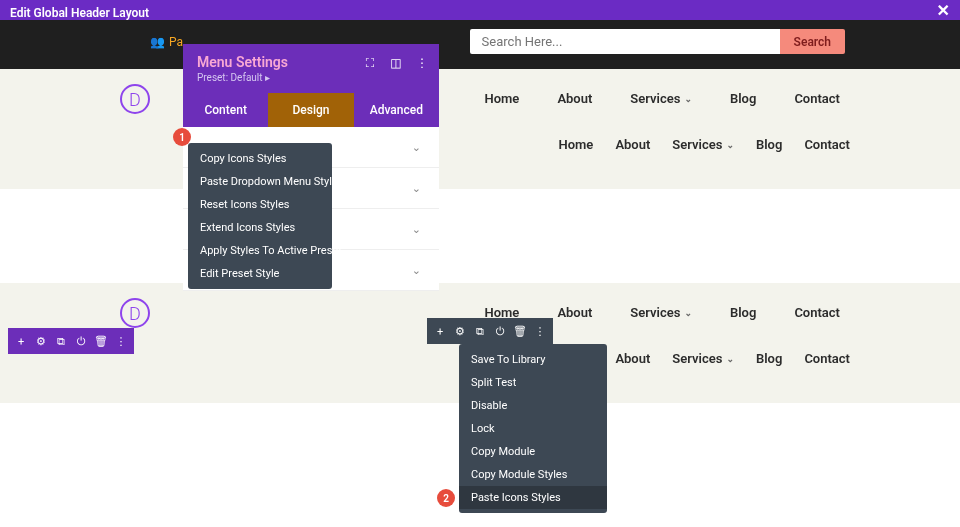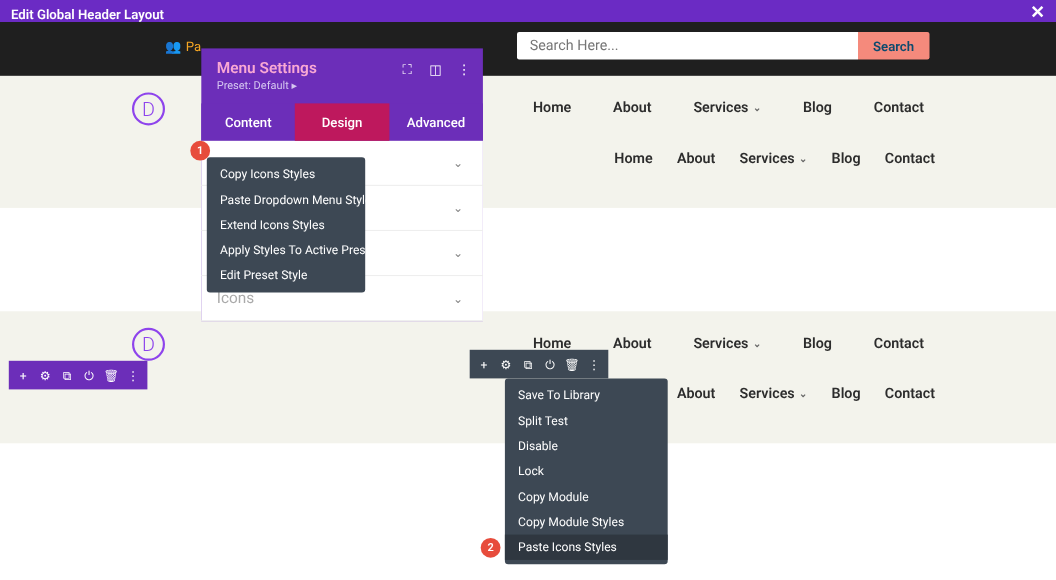--- a/index.html
+++ b/index.html
@@ -2,38 +2,38 @@
 <html><head>
 <meta charset="utf-8">
 <style>
 *{margin:0;padding:0;box-sizing:border-box;font-family:-apple-system,BlinkMacSystemFont,"Segoe UI",Roboto,sans-serif}
 body{background:#fff;width:960px;height:527px;overflow:hidden;position:relative}
 .top-bar{background:#6b2bc4;height:20px;display:flex;align-items:flex-end;justify-content:space-between;padding:0 10px;color:#fff;font-size:12px;font-weight:600}
 .close-x{color:#fff;font-size:16px;cursor:pointer}
 .header-strip{background:#1f1f1f;height:49px;position:relative}
 .search-wrap{position:absolute;right:115px;top:9px;display:flex}
 .search-input{width:310px;height:25px;border:none;padding:0 12px;font-size:13px;border-radius:2px 0 0 2px}
-.search-btn{background:#f58a7c;color:#0c4a6e;border:none;padding:0 14px;font-size:12px;font-weight:600;border-radius:0 2px 2px 0;cursor:pointer}
+.search-btn{background:#f58a7c;color:#7f1d1d;border:none;padding:0 14px;font-size:12px;font-weight:600;border-radius:0 2px 2px 0;cursor:pointer}
 .people-badge{position:absolute;left:150px;top:15px;color:#f5a623;font-size:12px;display:flex;align-items:center;gap:4px}
 .nav-section{background:#f3f3ec;height:120px;position:relative}
 .logo-d{position:absolute;left:120px;top:15px;width:30px;height:30px;border:2px solid #8e44ec;border-radius:50%;color:#8e44ec;display:flex;align-items:center;justify-content:center;font-size:18px;font-weight:300}
 .nav-row{position:absolute;display:flex;gap:30px;font-size:13px;font-weight:600;color:#2c2c2c}
 .nav-row.r1{right:120px;top:22px;gap:38px}
 .nav-row.r2{right:110px;top:68px;gap:22px}
 .nav-item{cursor:pointer;display:flex;align-items:center;gap:4px}
 .chev{font-size:9px;color:#666}
 .panel{position:absolute;left:183px;top:44px;width:256px;background:#6c2eb9;z-index:10}
 .panel-head{padding:10px 14px;position:relative}
 .panel-title{color:#f9a8d4;font-size:14px;font-weight:600}
 .panel-preset{color:#d5c6f0;font-size:10px;margin-top:2px}
 .panel-icons{position:absolute;right:10px;top:12px;display:flex;gap:12px;color:#fff}
 .panel-icons span{width:14px;height:14px;display:flex;align-items:center;justify-content:center;font-size:12px}
 .tabs{display:flex;background:#6c2eb9}
 .tab{flex:1;text-align:center;padding:10px 2px;color:#fff;font-size:12px;font-weight:500;cursor:pointer}
-.tab.active{background:#be185d}
+.tab.active{background:#a16207}
 .accordion{background:#fff}
 .acc-item{height:41px;border-bottom:1px solid #eee;display:flex;align-items:center;justify-content:flex-end;padding:0 18px;position:relative}
 .acc-item .chev2{color:#888;font-size:11px}
 .acc-item.icons{color:#aaa;font-size:14px;justify-content:space-between;padding-left:14px}
 .ctx-menu{position:absolute;background:#3d4854;color:#fff;font-size:11px;z-index:20;padding:4px 0;border-radius:3px}
 .ctx1{left:188px;top:143px;width:144px}
 .ctx-item{padding:5px 12px;cursor:pointer;white-space:nowrap}
 .ctx-item:hover,.ctx-item.hl{background:#2f3740}
 .badge-num{position:absolute;width:18px;height:18px;background:#e74c3c;color:#fff;border-radius:9px;font-size:10px;display:flex;align-items:center;justify-content:center;z-index:30;font-weight:600}
 .b1{left:173px;top:128px}
@@ -143,20 +143,21 @@
     <div class="acc-item icons">
       <span>Icons</span>
       <span class="chev2">⌄</span>
     </div>
   </div>
 </div>
 
 <div class="ctx-menu ctx1">
   <div class="ctx-item">Copy Icons Styles</div>
   <div class="ctx-item">Paste Dropdown Menu Styles</div>
+  <div class="ctx-item">Reset Icons Styles</div>
   <div class="ctx-item">Extend Icons Styles</div>
   <div class="ctx-item">Apply Styles To Active Preset</div>
   <div class="ctx-item">Edit Preset Style</div>
 </div>
 
 <div class="badge-num b1">1</div>
 
 <div class="toolbar tb1">
   <span class="tb-icon">+</span>
   <span class="tb-icon">⚙</span>

